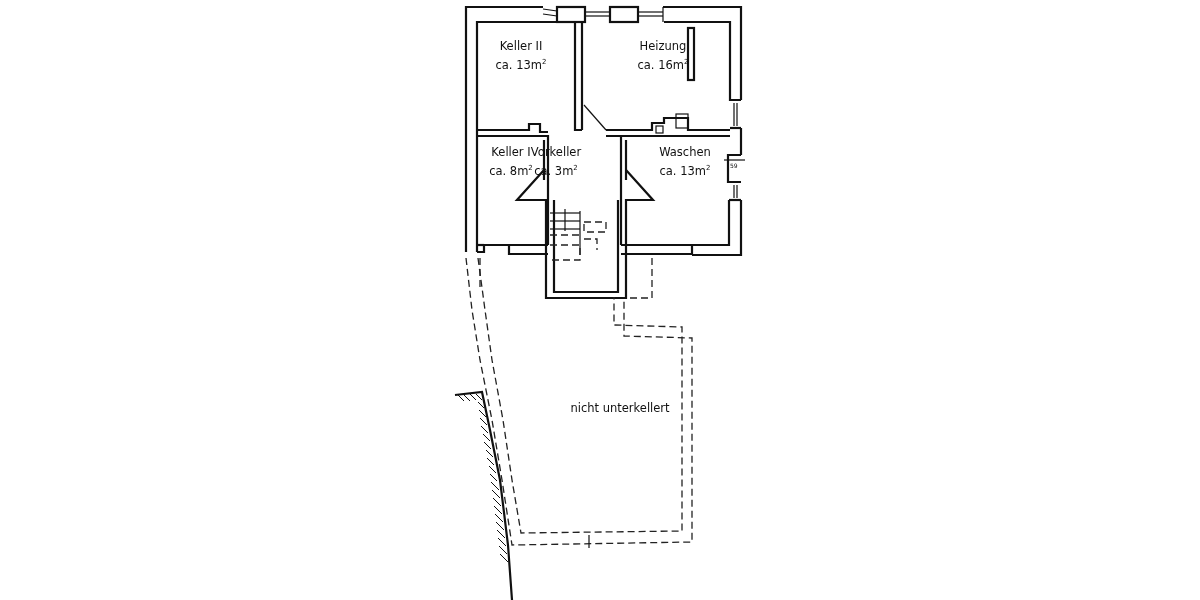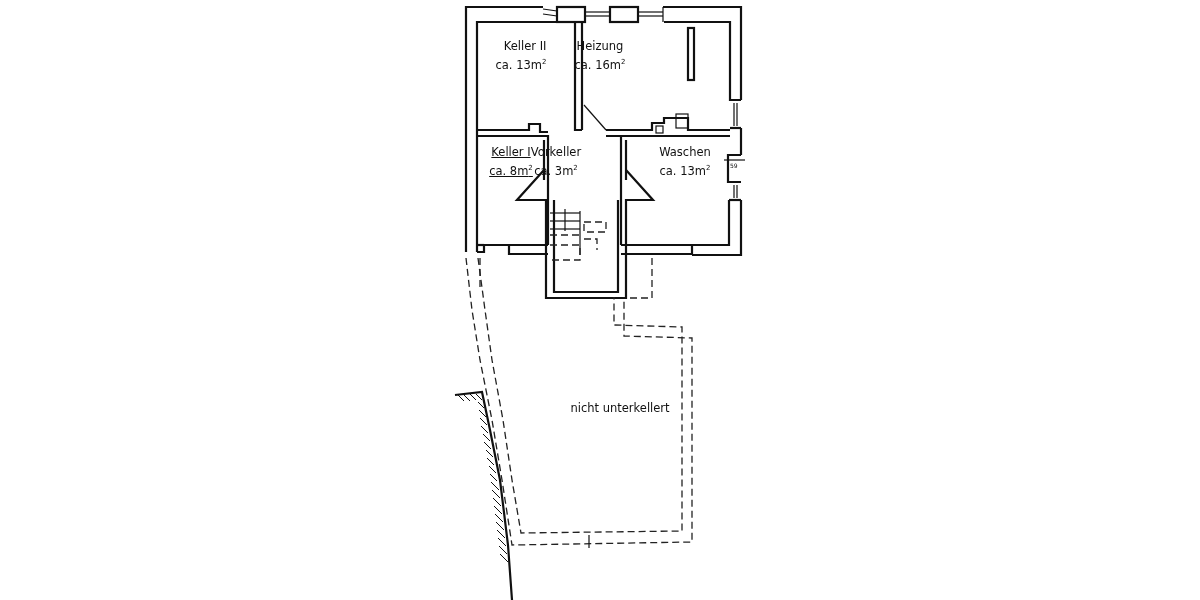--- a/index.html
+++ b/index.html
@@ -126,29 +126,29 @@
       <line x1="495" y1="514" x2="503" y2="522"></line>
       <line x1="496" y1="522" x2="504" y2="530"></line>
       <line x1="497" y1="530" x2="505" y2="538"></line>
       <line x1="498" y1="538" x2="506" y2="546"></line>
       <line x1="499" y1="546" x2="507" y2="554"></line>
       <line x1="500" y1="554" x2="508" y2="562"></line>
     </g>
   </g>
 </svg>
 
-<div class="label" style="left:521px; top:38px;text-align:right;">
+<div class="label" style="left:521px; top:38px;">
   <div>Keller II</div>
   <div class="area"><span>ca. 13m</span><sup>2</sup></div>
 </div>
-<div class="label" style="left:600px; top:38px;">
+<div class="label" style="left:663px; top:38px;">
   <div>Heizung</div>
   <div class="area"><span>ca. 16m</span><sup>2</sup></div>
 </div>
-<div class="label" style="left:511px; top:144px;text-decoration:underline;">
+<div class="label" style="left:511px; top:144px;">
   <div>Keller I</div>
   <div class="area"><span>ca. 8m</span><sup>2</sup></div>
 </div>
 <div class="label" style="left:556px; top:144px;">
   <div>Vorkeller</div>
   <div class="area"><span>ca. 3m</span><sup>2</sup></div>
 </div>
 <div class="label" style="left:685px; top:144px;">
   <div>Waschen</div>
   <div class="area"><span>ca. 13m</span><sup>2</sup></div>

